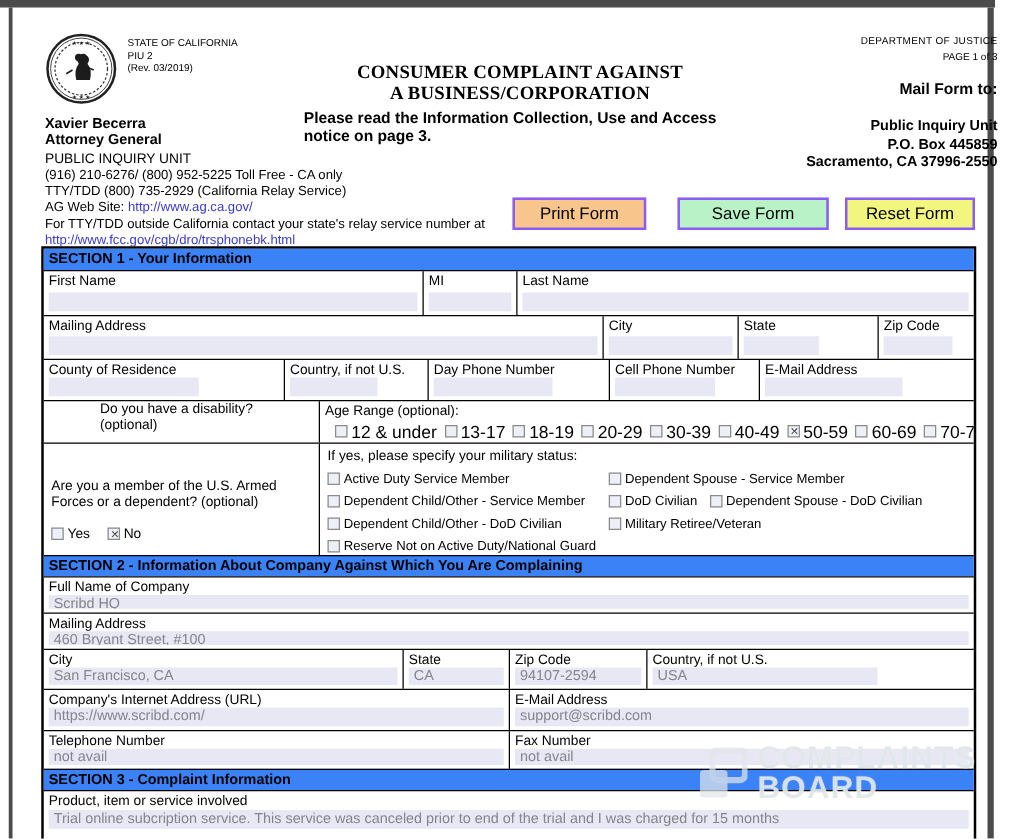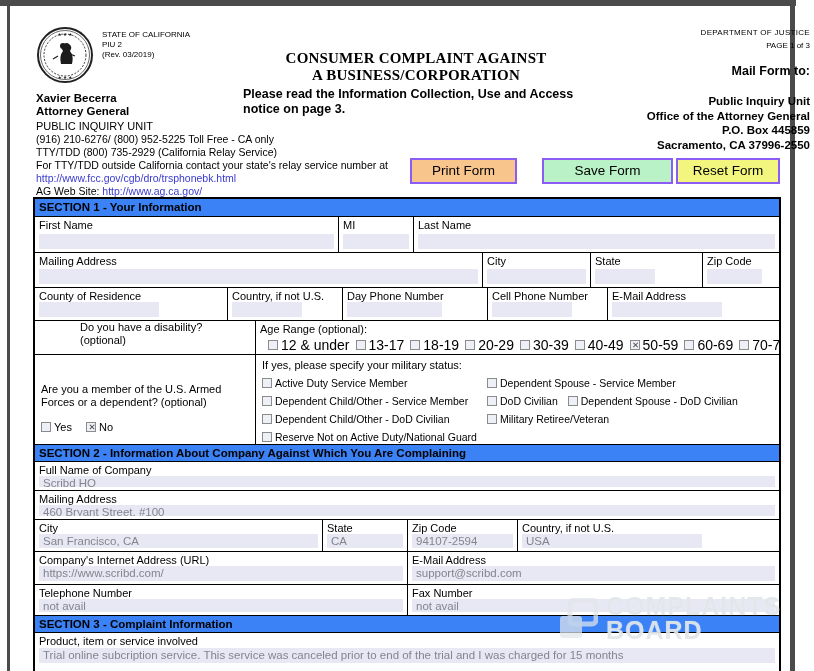--- a/index.html
+++ b/index.html
@@ -15,30 +15,30 @@
   .state-lines { margin-left:8px; padding-top:4px; font-size:8px; line-height:10px; }
   .ag-name { font-weight:bold; font-size:11.5px; margin-top:5px; }
   .ag-title { font-weight:bold; font-size:11.5px; }
   .unit { font-size:11px; margin-top:2px; }
   .lnk { color:#3a3ad0; }
 
   .hdr-center { position:absolute; left:243px; top:50px; width:346px; }
   .big-title { font-weight:bold; font-size:15px; line-height:17px; text-align:center; letter-spacing:0.2px;font-family:Liberation Serif, serif; }
   .subtitle { font-weight:bold; font-size:12.5px; line-height:15px; text-align:left; margin-top:3px; }
 
-  .hdr-right { position:absolute; left:548px; top:28px; width:262px; text-align:right; }
+  .hdr-right { position:absolute; left:536px; top:28px; width:262px; text-align:right; }
   .dept { font-size:8px; letter-spacing:0.3px; }
   .pageinfo { font-size:8px; margin-top:4px; }
   .mailto { font-weight:bold; font-size:12.5px; margin-top:14px; }
   .mail-lines { font-weight:bold; font-size:11.5px; line-height:14.5px; margin-top:16px; }
 
   .btn { position:absolute; height:26px; border:2px solid #8b5cf6; font-size:13.5px; font-family:"Liberation Sans",sans-serif;
          text-align:center; line-height:22px; cursor:pointer; }
   .btn-print { left:410px; top:158px; width:107px; background:#f8c58d; }
-  .btn-save  { left:542px; top:158px; width:131px; background:#b9f2c7; }
+  .btn-save  { left:542px; top:158px; width:121px; background:#b9f2c7; }
   .btn-reset { left:676px; top:158px; width:104px; background:#f3f67e; }
 
   
   .form { position:absolute; left:33px; top:197px; width:748px; border:2px solid #000; background:#fff; }
   .sec { background:#3b82f6; font-weight:bold; font-size:11.5px; padding:2px 4px 1px; height:17px; }
   .sec + .row, .row + .sec, .row + .row { border-top:1px solid #000; }
   .row { display:flex; align-items:stretch; }
   .cell { border-left:1px solid #000; display:flex; flex-direction:column; overflow:hidden; }
   .cell:first-child { border-left:none; }
   .grow { flex:1 1 0; }
@@ -95,37 +95,36 @@
         <div>STATE OF CALIFORNIA</div>
         <div>PIU 2</div>
         <div>(Rev. 03/2019)</div>
       </div>
     </div>
     <div class="ag-name">Xavier Becerra</div>
     <div class="ag-title">Attorney General</div>
     <div class="unit">PUBLIC INQUIRY UNIT</div>
     <div>(916) 210-6276/ (800) 952-5225 Toll Free - CA only</div>
     <div>TTY/TDD (800) 735-2929 (California Relay Service)</div>
+    <div><span>AG Web Site:  </span><span class="lnk">http://www.ag.ca.gov/</span></div>
     <div><span>For TTY/TDD outside California contact your state's relay service number at </span><span class="lnk">http://www.fcc.gov/cgb/dro/trsphonebk.html</span></div>
-    <div><span>AG Web Site:  </span><span class="lnk">http://www.ag.ca.gov/</span></div>
   </div>
 
   <div class="hdr-center">
     <div class="big-title">CONSUMER COMPLAINT AGAINST</div>
     <div class="big-title">A BUSINESS/CORPORATION</div>
     <div class="subtitle">Please read the Information Collection, Use and Access notice on page 3.</div>
   </div>
 
   <div class="hdr-right">
     <div class="dept">DEPARTMENT OF JUSTICE</div>
     <div class="pageinfo">PAGE 1 of 3</div>
     <div class="mailto">Mail Form to:</div>
     <div class="mail-lines">
       <div>Public Inquiry Unit</div>
-      <div>Office of the Attorney General</div>
       <div>P.O. Box 445859</div>
       <div>Sacramento, CA 37996-2550</div>
     </div>
   </div>
 
   <div class="btn btn-print">Print Form</div>
   <div class="btn btn-save">Save Form</div>
   <div class="btn btn-reset">Reset Form</div>
 
   <div class="form">

